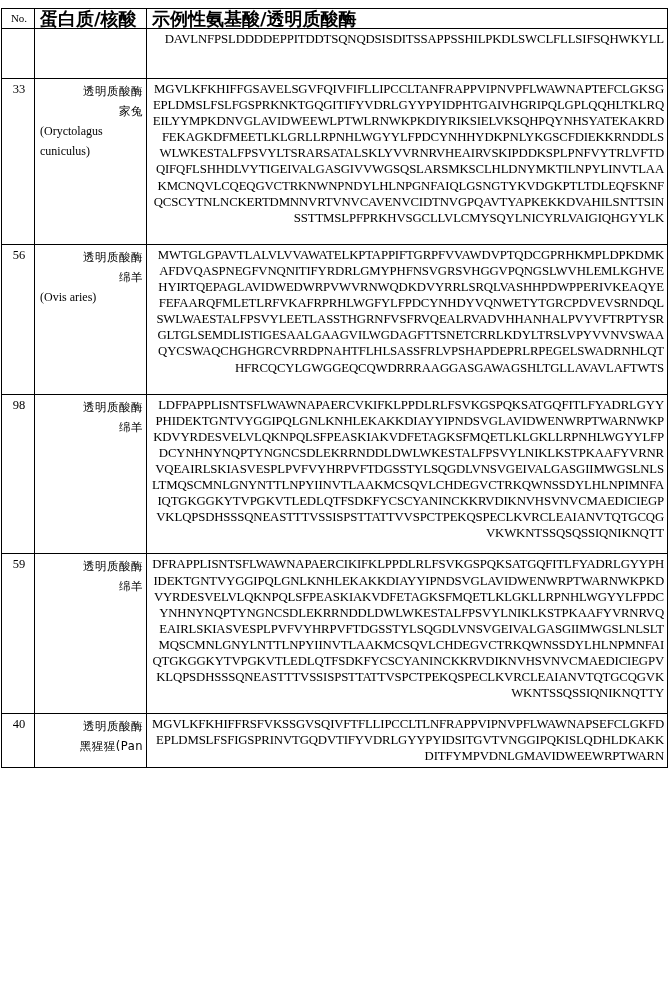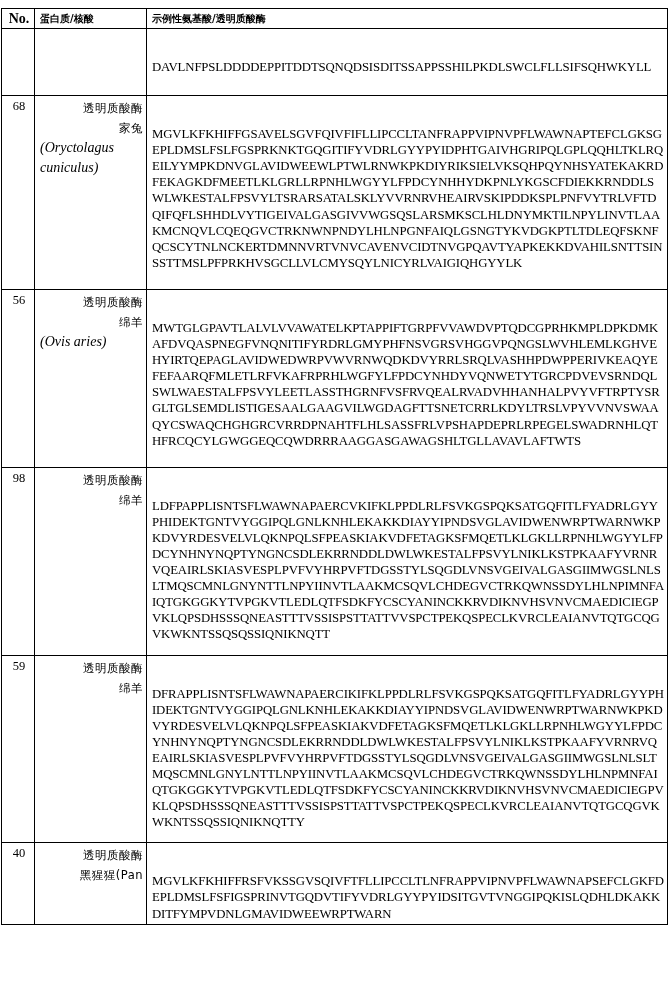--- a/index.html
+++ b/index.html
@@ -32,71 +32,69 @@
     border: 1px solid #000000;
     vertical-align: top;
     padding: 2px 3px 2px 5px;
     box-sizing: border-box;
   }
   col.c-no    { width: 33px; }
   col.c-name  { width: 112px; }
   col.c-seq   { width: 521px; }
 
   thead th {
-    font-weight: bold;
+    font-weight: normal;
     text-align: left;
-    font-size: 14px;
+    font-size: 11px;
     line-height: 15px;
     padding-top: 2px;
     padding-bottom: 2px;
     white-space: nowrap;
   }
   th.h-no { text-align: center; padding-left: 3px; }
   th.h-cn {
     font-family: "DejaVu Sans", "Liberation Sans", sans-serif;
     font-weight: bold;
-    font-size: 10px;
+    font-size: 18px;
   }
 
   td.no-cell {
     text-align: center;
     font-size: 12.5px;
     line-height: 16px;
     padding-top: 4px;
   }
   td.name-cell {
     font-family: "DejaVu Sans", "Liberation Sans", sans-serif;
     font-size: 11.5px;
     line-height: 20px;
     padding-top: 4px;
     letter-spacing: 0.5px;
   }
   td.name-cell .latin {
     font-family: "Liberation Serif", "DejaVu Serif", serif;
-    font-style: italic;
     letter-spacing: 0;
-    font-size: 14px;
+    font-size: 12px;
   }
   td.name-cell .cn-line { display: block; text-align: right; }
 
   td.seq-cell {
     font-size: 12.8px;
     line-height: 16.1px;
     letter-spacing: -0.15px;
     word-break: break-all;
     overflow-wrap: anywhere;
     padding-left: 6px;
     padding-right: 2px;
     padding-top: 3px;
     padding-bottom: 3px;
   }
   td.seq-cell .seq {
     display: block;
-    text-align: left;
-    margin-top: 28px;
+    text-align: right;
   }
 </style>
 </head>
 <body>
 
 <div class="page">
   <table class="seq-table">
     <colgroup>
       <col class="c-no">
       <col class="c-name">
@@ -112,21 +110,21 @@
     <tbody>
         <tr style="height: 50px;">
           <td class="no-cell"></td>
           <td class="name-cell"></td>
           <td class="seq-cell">
             <span class="seq">DAVLNFPSLDDDDEPPITDDTSQNQDSISDITSSAPPSSHILPKDLSWCLFLLSIFSQHWKYLL</span>
             <span style="display: block; height: 18px;"></span>
           </td>
         </tr>
         <tr>
-          <td class="no-cell">68</td>
+          <td class="no-cell">33</td>
           <td class="name-cell"><span class="cn-line">透明质酸酶</span><span class="cn-line">家兔</span><span class="latin">(Oryctolagus cuniculus)</span></td>
           <td class="seq-cell">
             <span class="seq">MGVLKFKHIFFGSAVELSGVFQIVFIFLLIPCCLTANFRAPPVIPNVPFLWAWNAPTEFCLGKSGEPLDMSLFSLFGSPRKNKTGQGITIFYVDRLGYYPYIDPHTGAIVHGRIPQLGPLQQHLTKLRQEILYYMPKDNVGLAVIDWEEWLPTWLRNWKPKDIYRIKSIELVKSQHPQYNHSYATEKAKRDFEKAGKDFMEETLKLGRLLRPNHLWGYYLFPDCYNHHYDKPNLYKGSCFDIEKKRNDDLSWLWKESTALFPSVYLTSRARSATALSKLYVVRNRVHEAIRVSKIPDDKSPLPNFVYTRLVFTDQIFQFLSHHDLVYTIGEIVALGASGIVVWGSQSLARSMKSCLHLDNYMKTILNPYLINVTLAAKMCNQVLCQEQGVCTRKNWNPNDYLHLNPGNFAIQLGSNGTYKVDGKPTLTDLEQFSKNFQCSCYTNLNCKERTDMNNVRTVNVCAVENVCIDTNVGPQAVTYAPKEKKDVAHILSNTTSINSSTTMSLPFPRKHVSGCLLVLCMYSQYLNICYRLVAIGIQHGYYLK</span>
             <span style="display: block; height: 16px;"></span>
           </td>
         </tr>
         <tr>
           <td class="no-cell">56</td>
           <td class="name-cell"><span class="cn-line">透明质酸酶</span><span class="cn-line">绵羊</span><span class="latin">(Ovis aries)</span></td>
           <td class="seq-cell">

